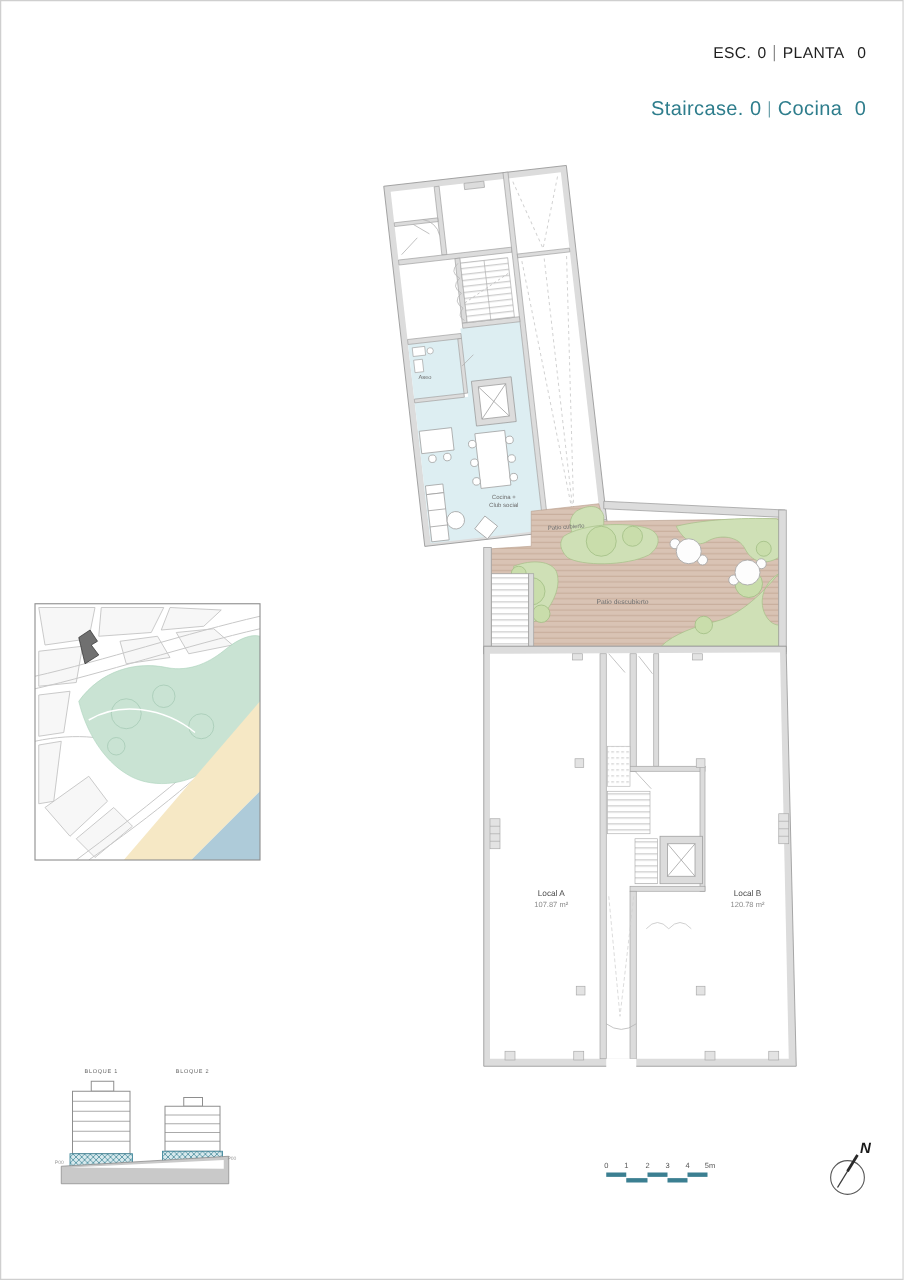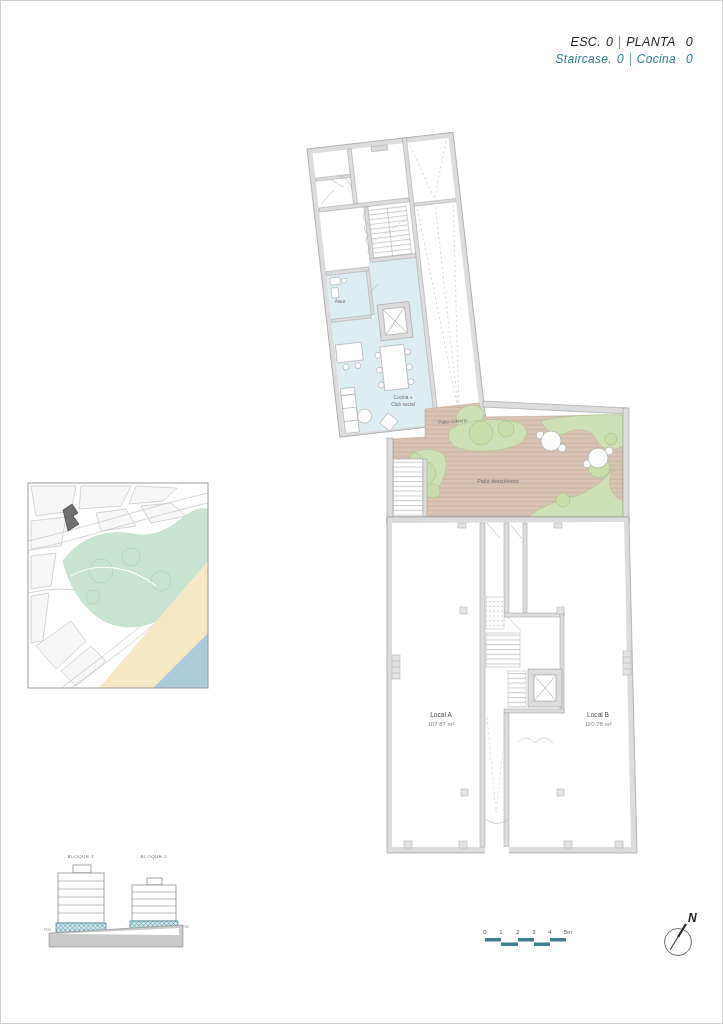--- a/index.html
+++ b/index.html
@@ -2,26 +2,26 @@
 <html><head>
 <meta charset="utf-8">
 <style>
   html,body{margin:0;padding:0;background:#f4f4f4;}
   .page{
     position:relative;width:723px;height:1024px;margin:0 auto;
     background:#ffffff;border:1px solid #cfcfcf;box-sizing:border-box;
     font-family:"Liberation Sans",sans-serif;overflow:hidden;
   }
   .plan-svg{position:absolute;left:0;top:0;width:723px;height:1024px;}
-  .header{position:absolute;top:33px;right:29px;text-align:right;font-style:italic;}
+  .header{position:absolute;top:33px;right:29px;text-align:right;}
   .header-line{display:flex;justify-content:flex-end;align-items:center;font-size:12.5px;color:#1f1f1f;letter-spacing:.3px;line-height:17px;}
   .hlbl{margin-right:5px;}
   .hval{margin-left:5px;}
   .hsep{width:1px;height:13px;background:#8c8c8c;margin:0 6px;}
-  .header-line-en{color:#2e7d8c;font-size:12px;}
+  .header-line-en{color:#2e7d8c;font-size:16px;margin-top:28px;}
   .header-line-en .hsep{background:#6fa3ad;}
   svg text{font-family:"Liberation Sans",sans-serif;}
 </style>
 </head>
 <body>
 
 <div class="page">
 
   <div class="header">
     <div class="header-line">

